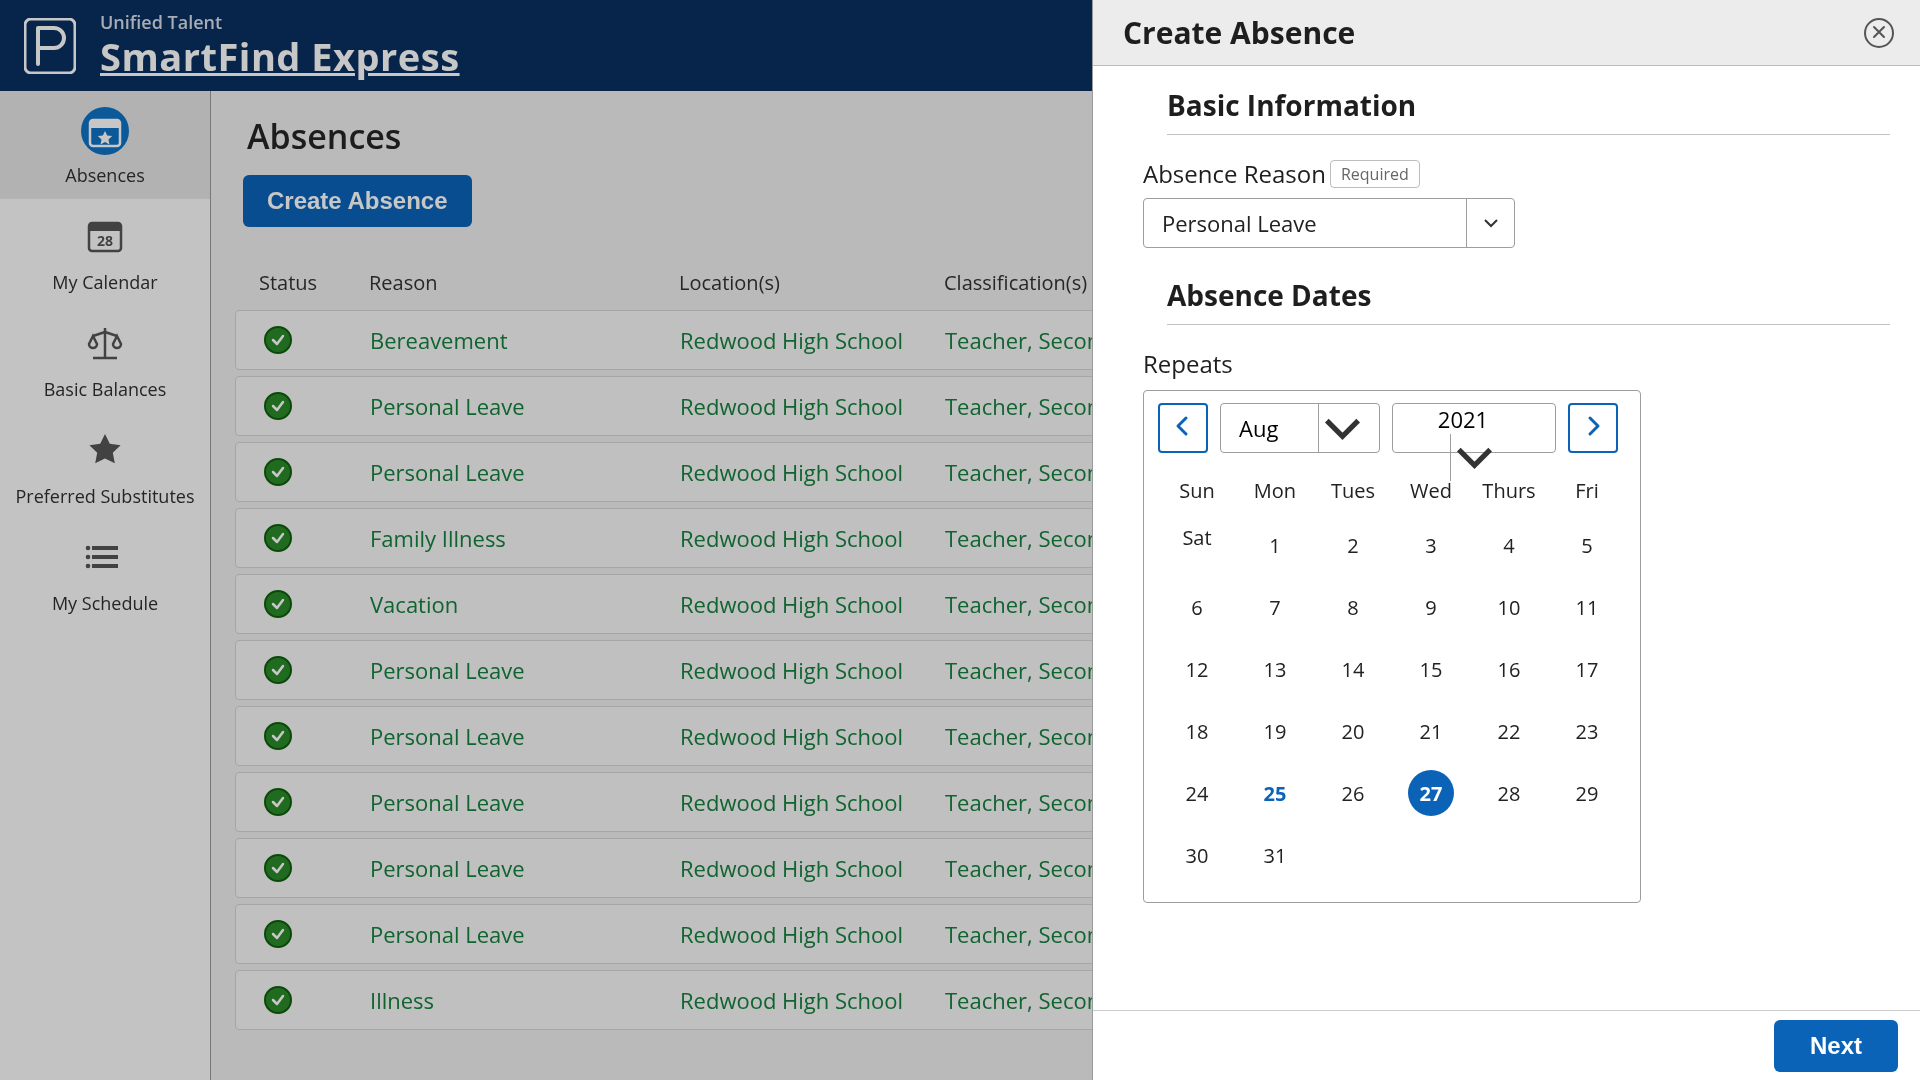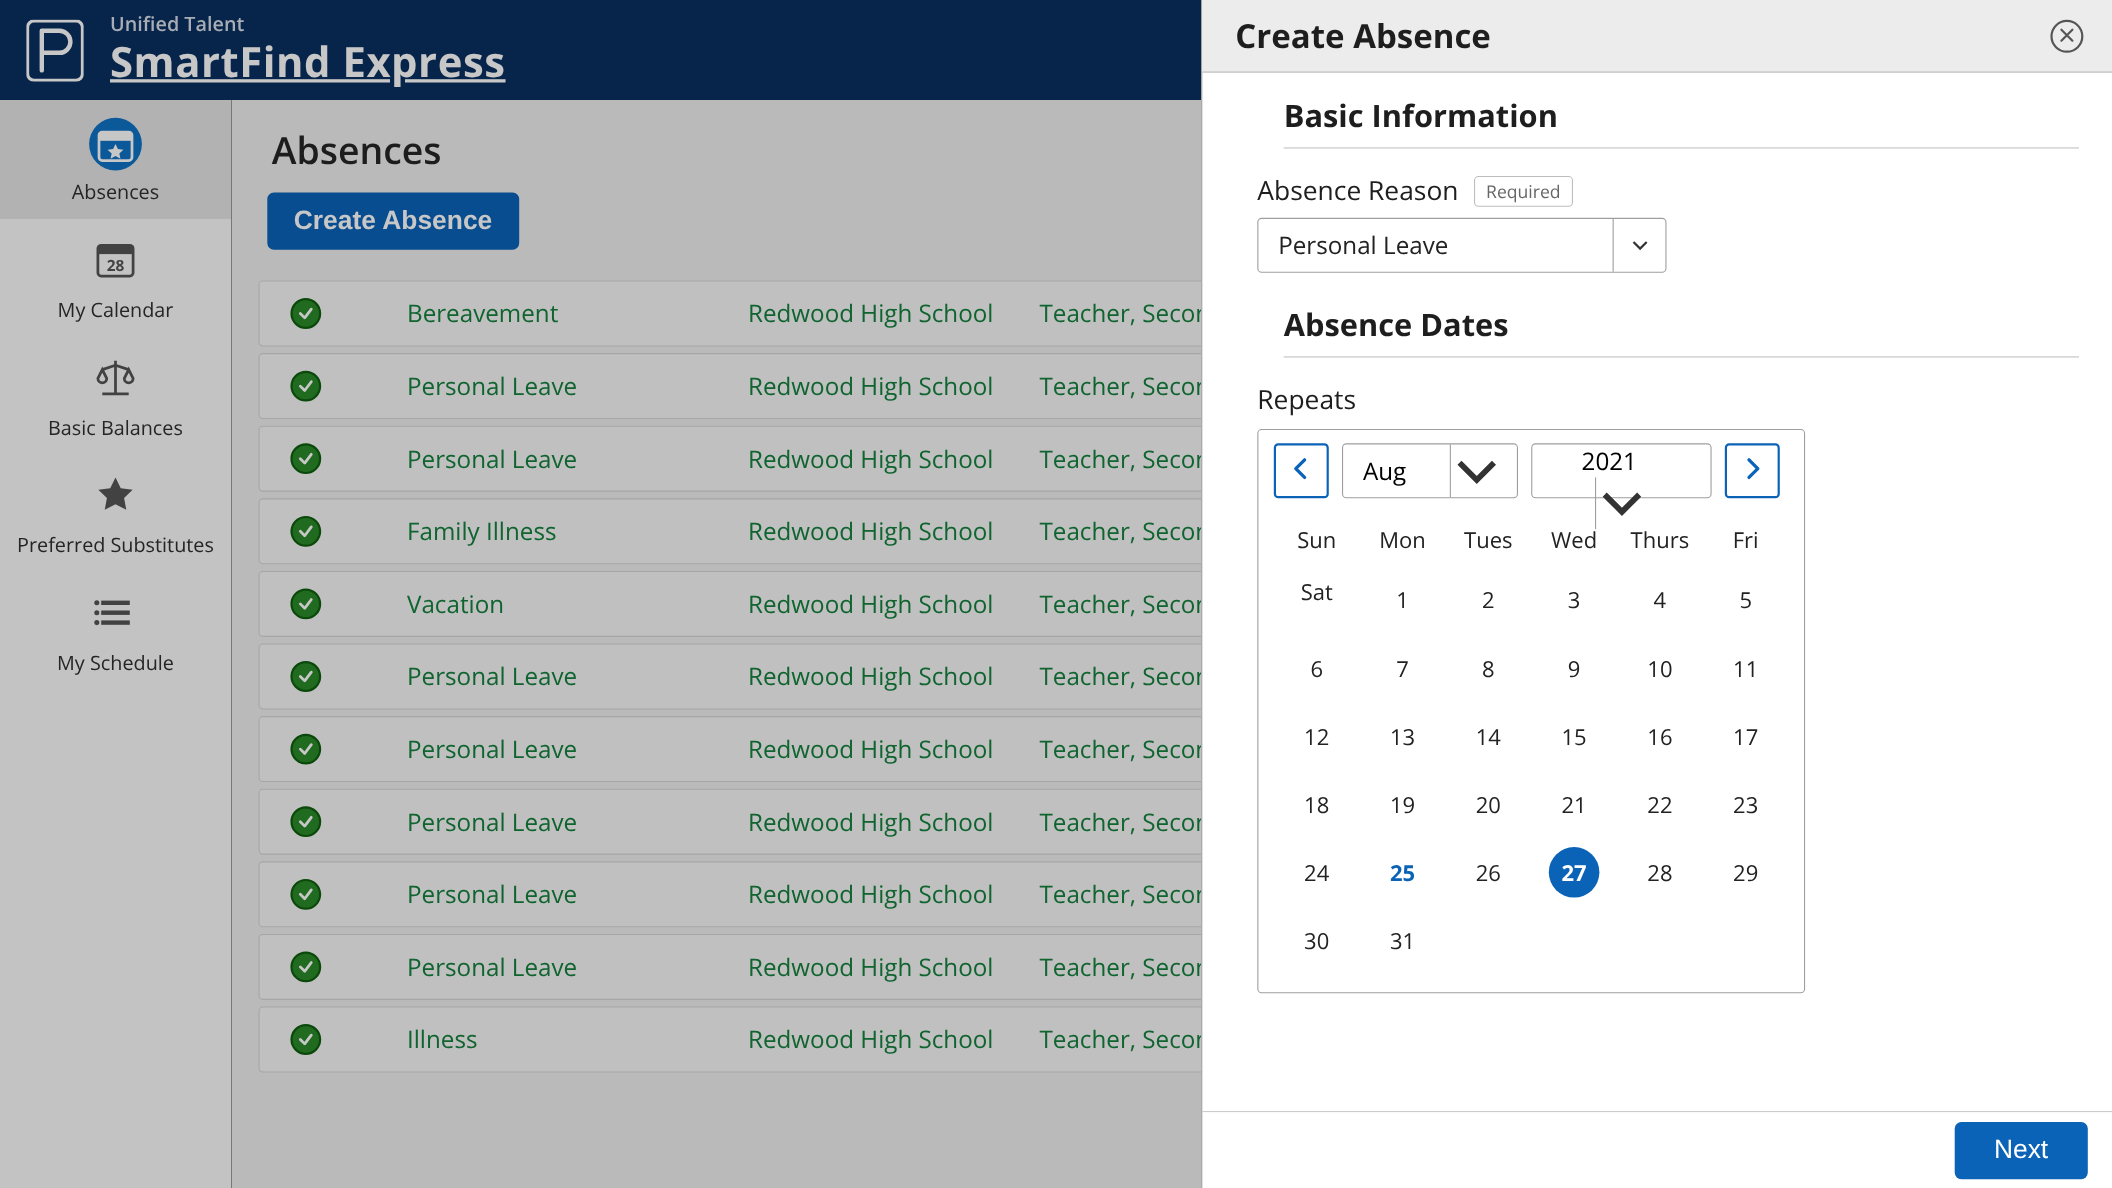--- a/index.html
+++ b/index.html
@@ -81,21 +81,21 @@
     display:flex; align-items:center; justify-content:center; cursor:pointer;
     background:#ececec;
   }
   .close-btn svg { width:14px; height:14px; }
   .panel-body { padding:20px 30px 0; overflow:auto; flex:1;}
   .section-title {
     font-size:28px; font-weight:700; color:#1e1e1e;
     border-bottom:1px solid #c2c2c2; padding-bottom:10px; margin-bottom:22px;margin-left:44px;
   }
   .form-row { margin-left:20px; margin-bottom:28px; }
-  .field-label-row { display:flex; align-items:center; gap:14px; margin-bottom:8px;}
+  .field-label-row { display:flex; align-items:center; gap:4px; margin-bottom:8px;}
   .field-label { font-size:24px; color:#1e1e1e; }
   .req-badge {
     font-size:16px; color:#666; border:1px solid #bdbdbd; border-radius:4px;
     padding:2px 10px;
   }
   .select-box {
     width:372px; height:50px; border:1px solid #9e9e9e; border-radius:4px;
     display:flex; align-items:center; justify-content:space-between;
     padding:0 0 0 18px; font-size:22px; color:#222; background:#fff; cursor:pointer;
   }
@@ -137,21 +137,21 @@
     display:flex; align-items:center; justify-content:center;}
   .cal-day.today { color:#0b63b8; font-weight:700; }
   .cal-day.selected .bubble { background:#0b63b8; color:#fff; font-weight:700; }
   
   .panel-footer {
     height:70px; border-top:1px solid #ccc; display:flex;
     align-items:center; justify-content:flex-end; padding-right:22px;
   }
   .next-btn {
     background:#0b63b8; color:#fff; border:none; border-radius:6px;
-    font-size:24px; font-weight:400; padding:12px 36px; cursor:pointer;
+    font-size:24px; font-weight:700; padding:12px 36px; cursor:pointer;
   }
   .sub-label { font-size:24px; color:#1e1e1e; margin:4px 0 10px 20px;}
 </style>
 </head>
 <body>
 
 <div class="app-header">
   <div class="app-logo">
     <svg viewBox="0 0 52 56">
       <rect x="1" y="1" width="50" height="54" rx="6" fill="none" stroke="#fff" stroke-width="3"></rect>
@@ -210,20 +210,26 @@
         </svg></span>
                <span class="nav-label">My Schedule</span>
     </div>
   </div>
 
 <div class="main">
   <div class="page-title">Absences</div>
   <button class="btn-primary">Create Absence</button>
 
   <div class="abs-table">
+    <div class="abs-head">
+      <div>Status</div>
+      <div>Reason</div>
+      <div>Location(s)</div>
+      <div>Classification(s)</div>
+    </div>
     <div id="abs-rows">
         <div class="abs-row">
     <div>
       <div class="status-badge">
         <svg viewBox="0 0 16 16">
                 <path d="M3 8 L7 12 L13 4" fill="none" stroke="#fff" stroke-width="2.5" stroke-linecap="round" stroke-linejoin="round"></path>
               </svg>
       </div>
     </div>
     <div>Bereavement</div>

